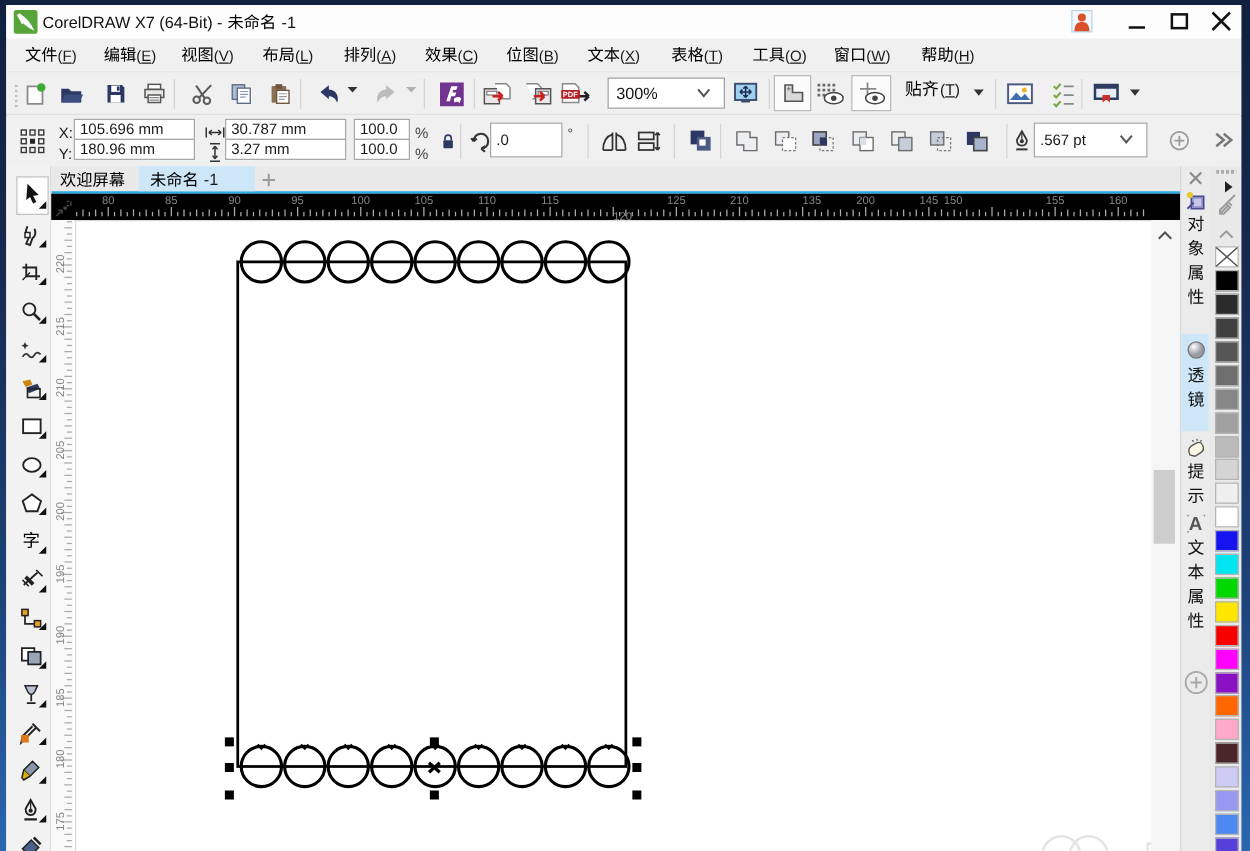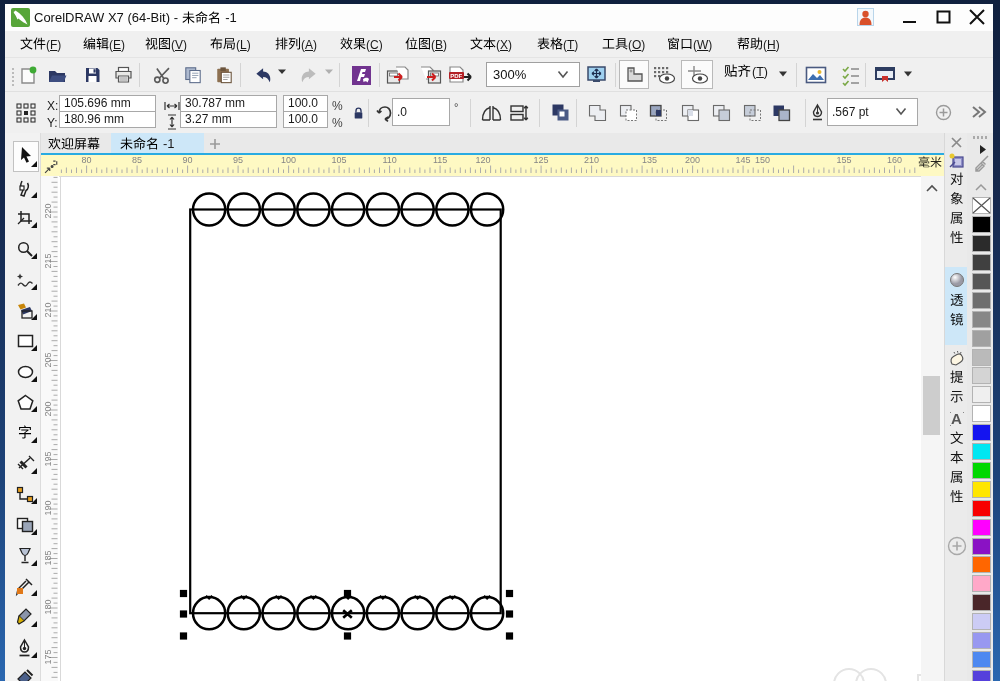--- a/index.html
+++ b/index.html
@@ -6,21 +6,21 @@
 body{font-family:"Liberation Sans",sans-serif;background:linear-gradient(180deg,#10203e 0%,#16294e 30%,#1d4379 70%,#2a67b0 100%);position:relative}
 .abs{position:absolute}
 svg{overflow:visible;display:block}
 #win{position:absolute;left:5px;top:4px;width:988px;height:677px;background:#f0f0f0}
 #titlebar{position:absolute;left:0;top:0;width:988px;height:27px;background:#fdfdfd}
 #menubar{position:absolute;left:0;top:27px;width:988px;height:27px;background:#f0f0f0;border-bottom:1px solid #e4e4e4}
 #toolbar{position:absolute;left:0;top:54px;width:988px;height:34px;background:#f0f0f0;border-bottom:1px solid #e0e0e0}
 #propbar{position:absolute;left:0;top:89px;width:988px;height:40px;background:#f0f0f0}
 #tabrow{position:absolute;left:36px;top:129px;width:903px;height:22px;background:#e9e9e9;border-bottom:2px solid #29abe2}
 #toolbox{position:absolute;left:0;top:129px;width:36px;height:548px;background:#f2f2f2;border-right:1px solid #dcdcdc}
-#hruler{position:absolute;left:36px;top:151px;width:903px;height:21px;background:#fef9c3}
+#hruler{position:absolute;left:36px;top:151px;width:903px;height:21px;background:#000000}
 #vruler{position:absolute;left:36px;top:172px;width:17px;height:505px;background:#f9f9f9}
 #canvas{position:absolute;left:53px;top:172px;width:863px;height:505px;background:#fff}
 #vscroll{position:absolute;left:916px;top:172px;width:23px;height:505px;background:#f5f5f5}
 #dockertabs{position:absolute;left:939px;top:129px;width:23px;height:548px;background:#ebebeb;border-left:1px solid #d8d8d8}
 #palette{position:absolute;left:962px;top:129px;width:26px;height:548px;background:#e9e9e9}
 .ibox{position:absolute;background:#fff;border:1px solid #a8a8a8;font-size:12px;color:#1a1a1a;padding-left:4px;line-height:15px}
 .lbl{position:absolute;font-size:12px;color:#1a1a1a}
 .vsep{position:absolute;width:1px;background:#d4d4d4}
 .rnum{position:absolute;font-size:9px;color:#848484}
 .sw{position:absolute;left:5px;width:19px;height:17px;border:1px solid #b3b3b3}
@@ -787,21 +787,21 @@
         </g>
       </svg>
   <div class="rnum" style="left:30.6px;top:0px;width:30px;text-align:center">80</div>
   <div class="rnum" style="left:81.1px;top:0px;width:30px;text-align:center">85</div>
   <div class="rnum" style="left:131.6px;top:0px;width:30px;text-align:center">90</div>
   <div class="rnum" style="left:182.1px;top:0px;width:30px;text-align:center">95</div>
   <div class="rnum" style="left:232.6px;top:0px;width:30px;text-align:center">100</div>
   <div class="rnum" style="left:283.1px;top:0px;width:30px;text-align:center">105</div>
   <div class="rnum" style="left:333.6px;top:0px;width:30px;text-align:center">110</div>
   <div class="rnum" style="left:384.1px;top:0px;width:30px;text-align:center">115</div>
-  <div class="rnum" style="left:434.6px;top:0px;width:30px;text-align:left">120</div>
+  <div class="rnum" style="left:434.6px;top:13px;width:30px;text-align:right">120</div>
   <div class="rnum" style="left:485.1px;top:0px;width:30px;text-align:center">125</div>
   <div class="rnum" style="left:535.6px;top:0px;width:30px;text-align:center">210</div>
   <div class="rnum" style="left:586.1px;top:0px;width:30px;text-align:right">135</div>
   <div class="rnum" style="left:636.6px;top:0px;width:30px;text-align:center">200</div>
   <div class="rnum" style="left:687.1px;top:0px;width:30px;text-align:center">145</div>
   <div class="rnum" style="left:699px;top:0px;width:30px;text-align:right">150</div>
   <div class="rnum" style="left:788.1px;top:0px;width:30px;text-align:center">155</div>
   <div class="rnum" style="left:838.6px;top:0px;width:30px;text-align:center">160</div>
   <div class="abs" style="left:877px;top:1px">
         <svg class="ck" width="24" height="12" style="opacity:.85">

